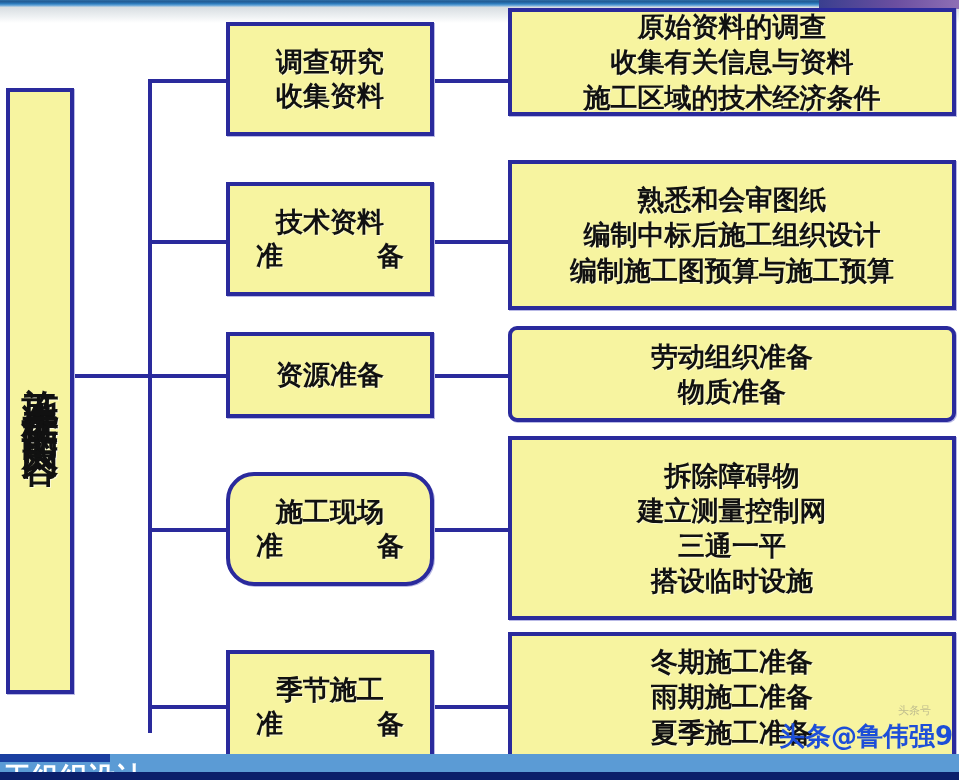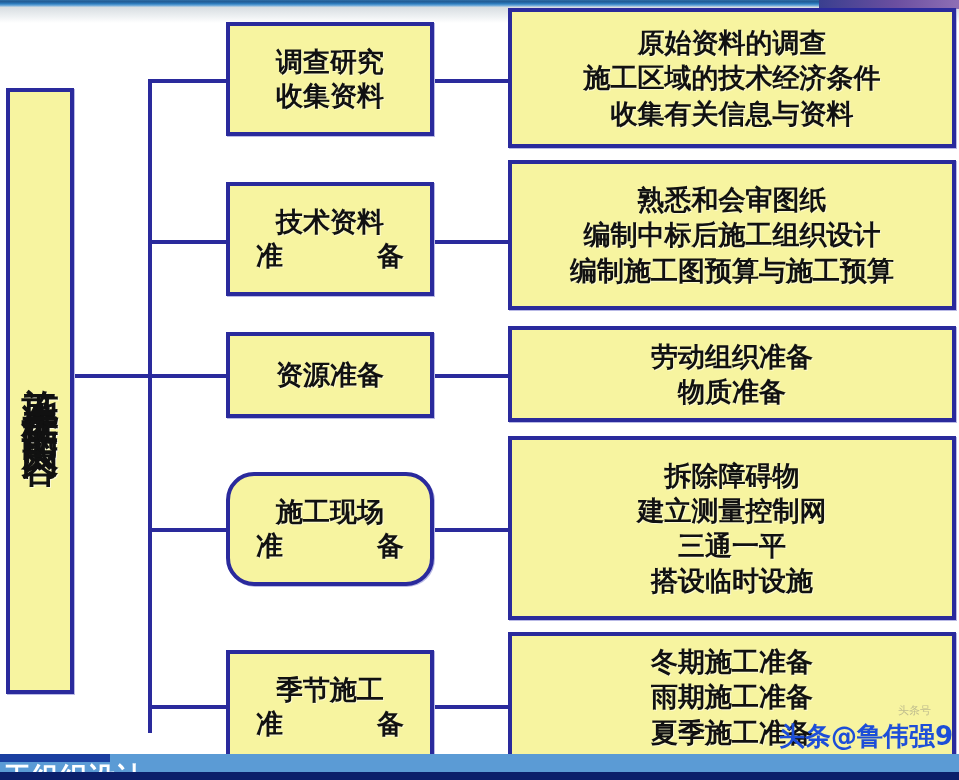--- a/index.html
+++ b/index.html
@@ -207,33 +207,33 @@
   </div>
 
   <div class="box mid" style="top:650px; height:114px;">
     <span class="ln">季节施工</span>
     <span class="ln spread">
       <span>准</span>
       <span>备</span>
     </span>
   </div>
 
-  <div class="box right" style="top:8px; height:140px;">
+  <div class="box right" style="top:8px; height:108px;">
     <span class="ln">原始资料的调查</span>
+    <span class="ln">收集有关信息与资料</span>
     <span class="ln">施工区域的技术经济条件</span>
-    <span class="ln">收集有关信息与资料</span>
   </div>
 
   <div class="box right" style="top:160px; height:150px;">
     <span class="ln">熟悉和会审图纸</span>
     <span class="ln">编制中标后施工组织设计</span>
     <span class="ln">编制施工图预算与施工预算</span>
   </div>
 
-  <div class="box right" style="top:326px; height:96px;">
+  <div class="box right" style="top:326px; height:96px;border-radius:9px;">
     <span class="ln">劳动组织准备</span>
     <span class="ln">物质准备</span>
   </div>
 
   <div class="box right" style="top:632px; height:130px;">
     <span class="ln">冬期施工准备</span>
     <span class="ln">雨期施工准备</span>
     <span class="ln">夏季施工准备</span>
   </div>
 

